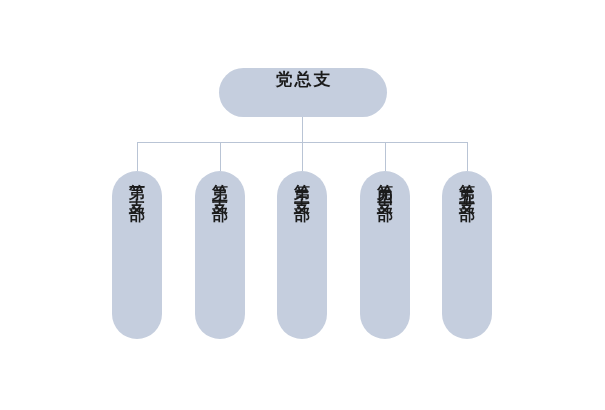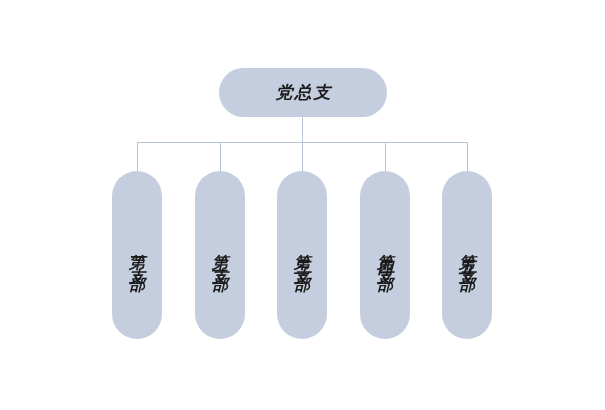--- a/index.html
+++ b/index.html
@@ -18,24 +18,22 @@
     width: 605px;
     height: 410px;
     background: var(--background);
     overflow: hidden;
   }
   
   .node {
     position: absolute;
     background: var(--node-fill);
     display: flex;
-    align-items: center;
     justify-content: center;
     color: var(--text);
-    font-style: italic;
   }
   .node-root {
     left: 219px;
     top: 68px;
     width: 168px;
     height: 49px;
     border-radius: 24.5px;
   }
   .node-root .label {
     font-size: 17px;

